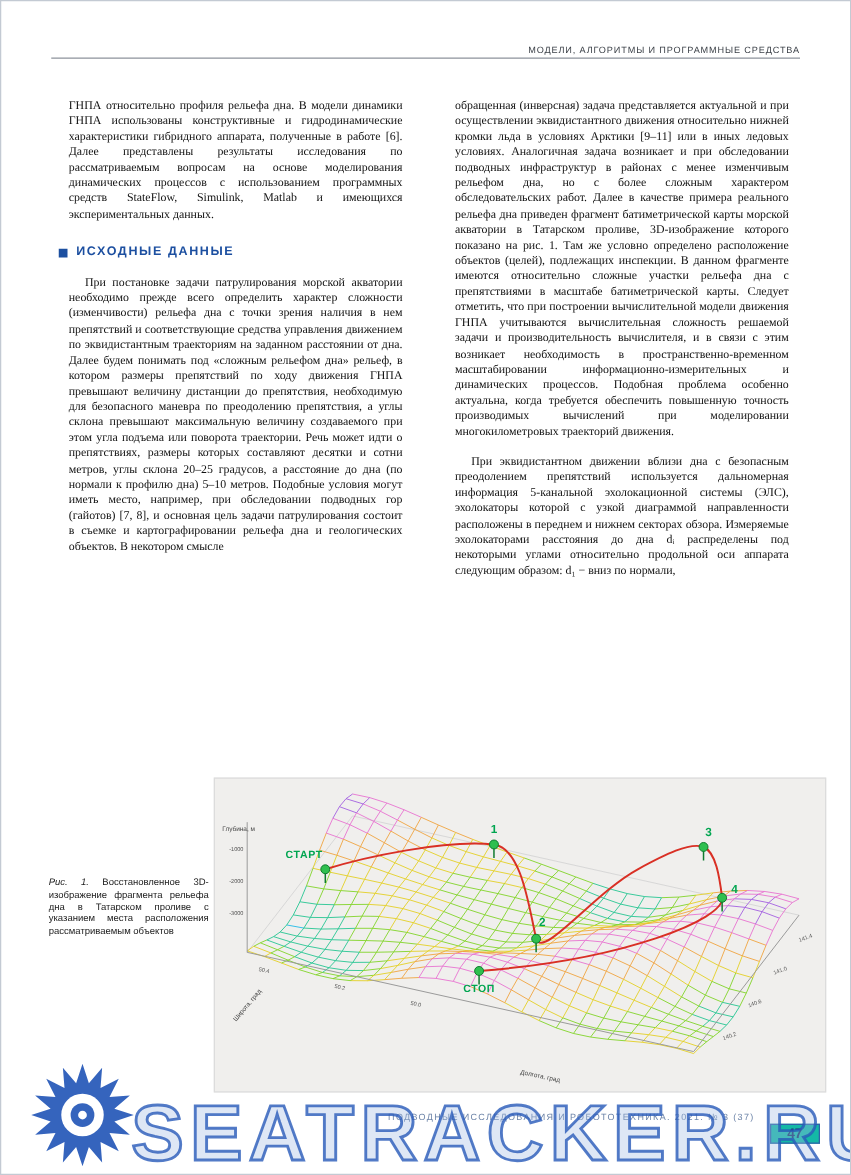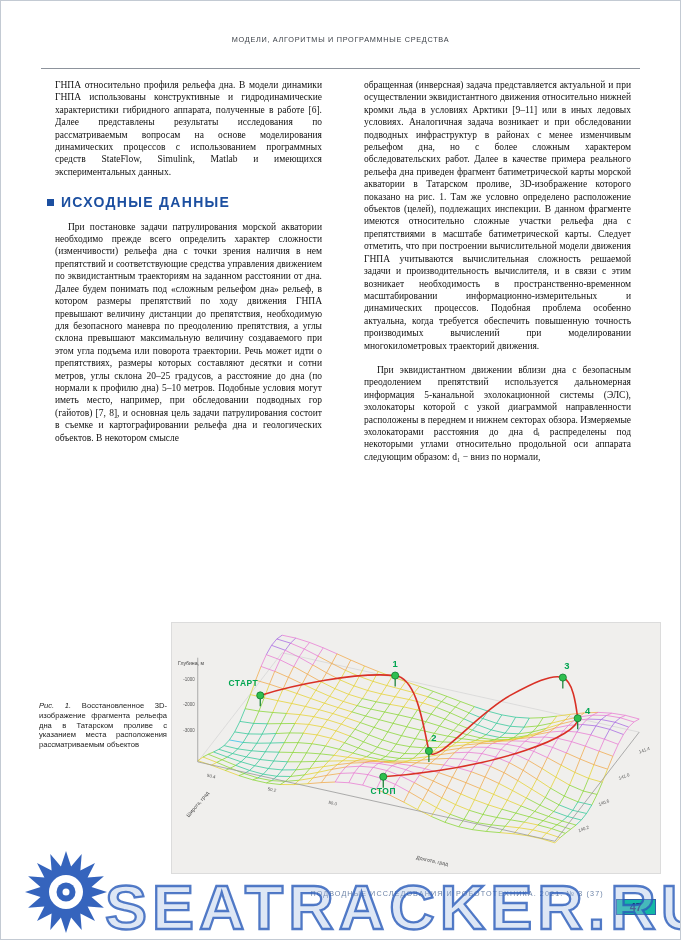--- a/index.html
+++ b/index.html
@@ -1,29 +1,29 @@
 <!DOCTYPE html>
 <html lang="ru"><head>
 <meta charset="utf-8">
 <style>
   html,body{margin:0;padding:0;background:#eceff3;}
   .page{position:relative;width:681px;height:940px;background:#ffffff;
         border:1px solid #c3cad3;box-sizing:border-box;overflow:hidden;
         font-family:"Liberation Serif", serif;color:#111;}
   
-  .hdr{position:absolute;top:34px;left:40px;right:40px;text-align:center;
+  .hdr{position:absolute;top:34px;left:40px;right:40px;text-align:right;
        font-family:"Liberation Sans", sans-serif;font-size:7.3px;letter-spacing:.7px;
-       color:#3c4148;border-bottom:1px solid #8d939c;padding-bottom:24px;}
+       color:#3c4148;border-bottom:1px solid #8d939c;padding-bottom:2px;}
   
   .cols{position:absolute;top:66px;left:42px;width:600px;height:560px;display:flex;gap:18px;overflow:hidden;}
   .col{flex:1 1 0;font-size:9.5px;line-height:12.4px;text-align:justify;hyphens:auto;-webkit-hyphens:auto;}
   .col p{margin:12px;}
   .col p.indent{text-indent:13px;}
   .sec-head{display:flex;align-items:center;gap:7px;margin:18px 0 10px 4px;
-            font-family:"Liberation Sans", sans-serif;font-weight:bold;font-size:14px;
+            font-family:"Liberation Sans", sans-serif;font-weight:bold;font-size:10px;
             letter-spacing:1.3px;color:#1c4fa0;}
   .sec-head .sq{width:7px;height:7px;background:#1c4fa0;display:inline-block;flex:0 0 auto;}
   
   .fig-caption{position:absolute;left:38px;top:700px;width:128px;
                font-family:"Liberation Sans", sans-serif;font-size:7.6px;line-height:9.8px;
                text-align:justify;color:#1b1b1b;}
   .fig-caption .lbl{font-style:italic;}
   .fig-panel{position:absolute;left:170px;top:621px;width:490px;height:252px;
              background:#f0efed;border:1px solid #dcdcdc;box-sizing:border-box;}
   .fig-panel svg{display:block;width:100%;height:100%;}

